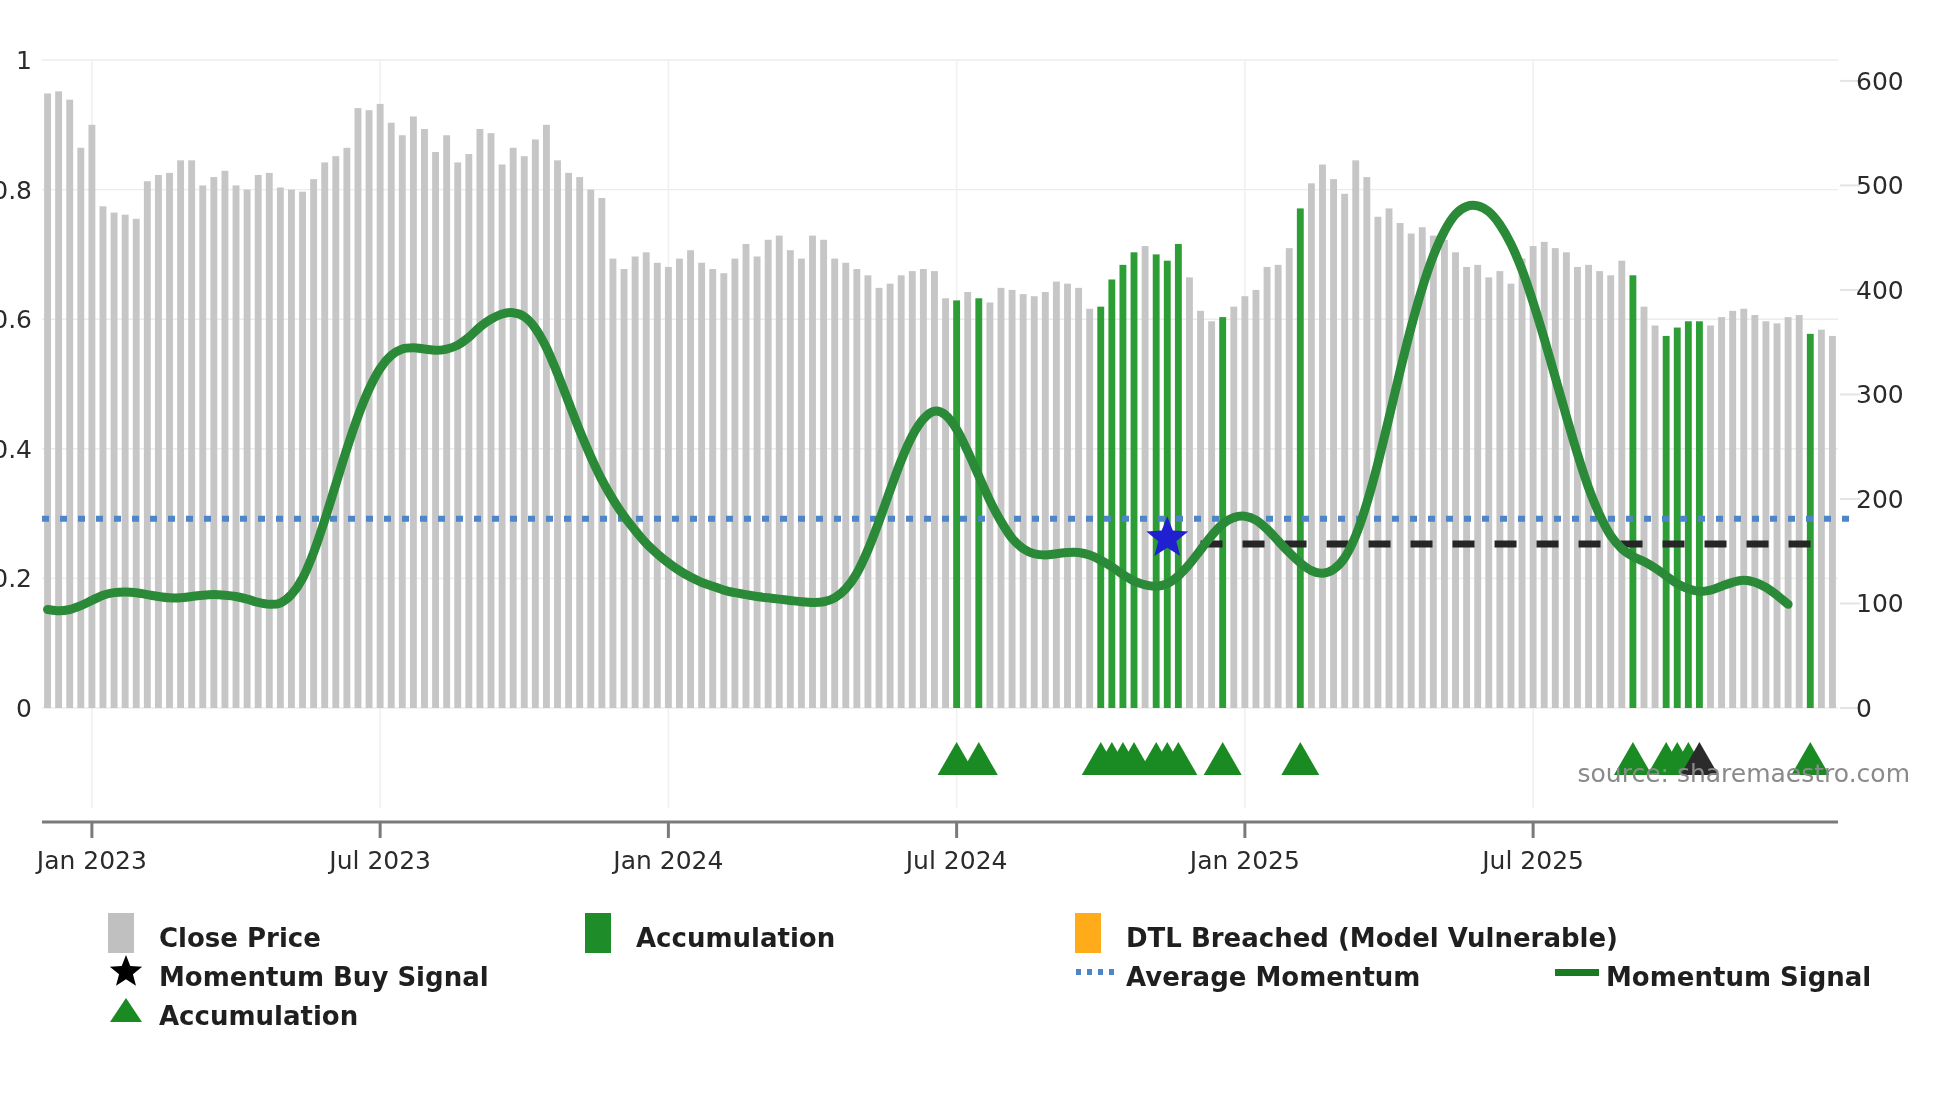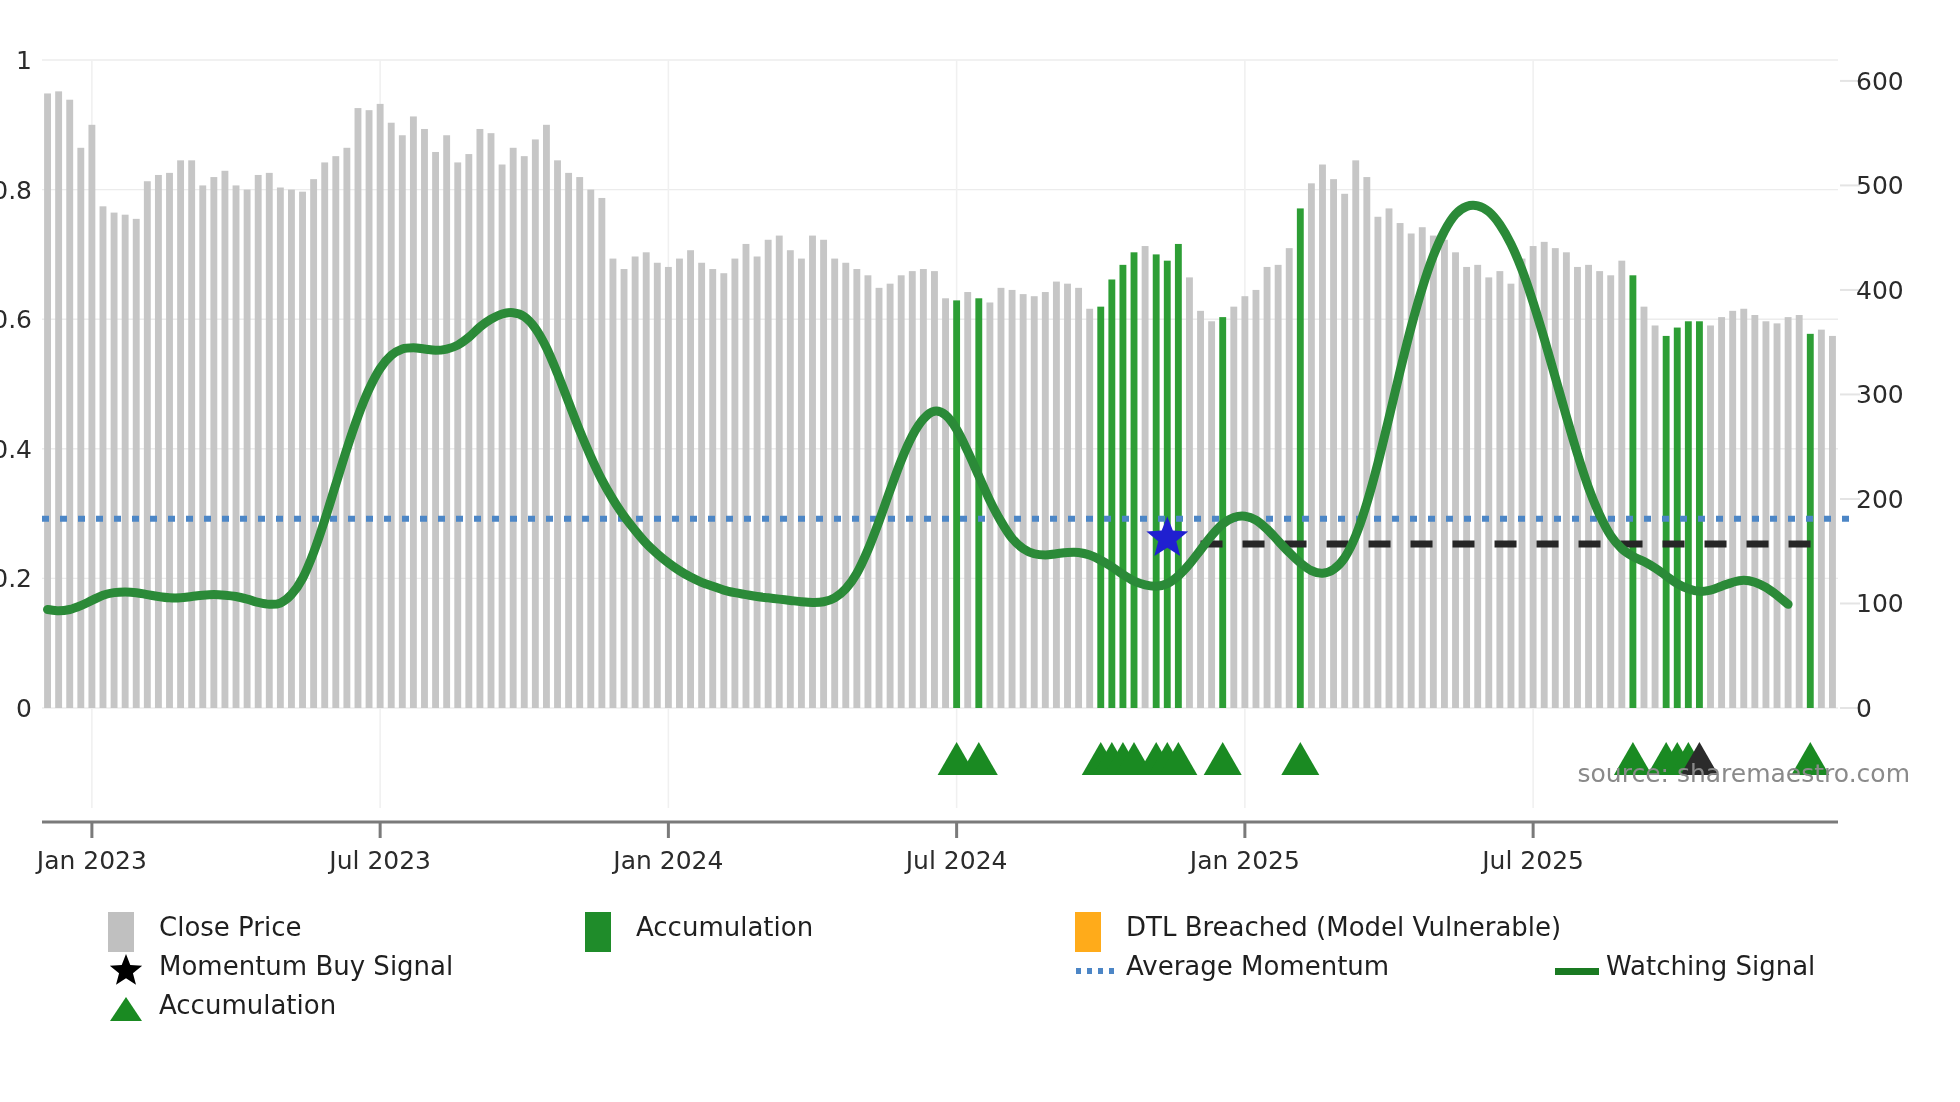--- a/index.html
+++ b/index.html
@@ -11,21 +11,21 @@
   #root{position:relative;width:1960px;height:1102px;}
   svg#chart{position:absolute;left:0;top:0;}
   .tick-label{font-family:"DejaVu Sans",sans-serif;font-size:25px;fill:#2b2b2b;}
   .tick-label-left{text-anchor:end;}
   .tick-label-right{text-anchor:start;}
   .tick-label-x{text-anchor:middle;}
   .source-text{font-family:"DejaVu Sans",sans-serif;font-size:25px;fill:#8a8a8a;text-anchor:end;}
   #legend{
     position:absolute;left:0;top:912px;width:1960px;height:140px;
   }
-  .legend-item{position:absolute;display:flex;align-items:flex-start;height:41px;}
+  .legend-item{position:absolute;display:flex;align-items:flex-end;height:41px;font-weight:bold;}
   .legend-swatch{width:32px;height:40px;display:inline-block;flex:0 0 auto;}
   .legend-label{font-family:"DejaVu Sans",sans-serif;font-size:26px;color:#1f1f1f;margin-left:19px;white-space:nowrap;}
   .sw-square{width:26px;height:40px;}
   .sw-line{width:44px;height:7px;}
 </style>
 </head>
 <body>
 
 <div id="root">
 
@@ -307,21 +307,21 @@
       <div class="legend-item" style="left: 1075px; top: 39px;">
         <span class="legend-swatch"><svg width="46" height="40">
             <line x1="1" y1="20" x2="45" y2="20" stroke="#4c86c6" stroke-width="6" stroke-dasharray="5 6"></line>
           </svg></span>
         <span class="legend-label">Average Momentum</span>
       </div>
       <div class="legend-item" style="left: 1555px; top: 39px;">
         <span class="legend-swatch">
           <span class="sw-line" style="display:block;background:#1a7a22;margin-top:17px;"></span>
         </span>
-        <span class="legend-label">Watching Signal</span>
+        <span class="legend-label">Momentum Signal</span>
       </div>
       <div class="legend-item" style="left: 108px; top: 78px;">
         <span class="legend-swatch"><svg width="36" height="38">
             <path d="M 2 31 L 18 7 L 34 31 Z" fill="#1a8a22"></path>
           </svg></span>
         <span class="legend-label">Accumulation</span>
       </div>
     </div>
 
 </div>

